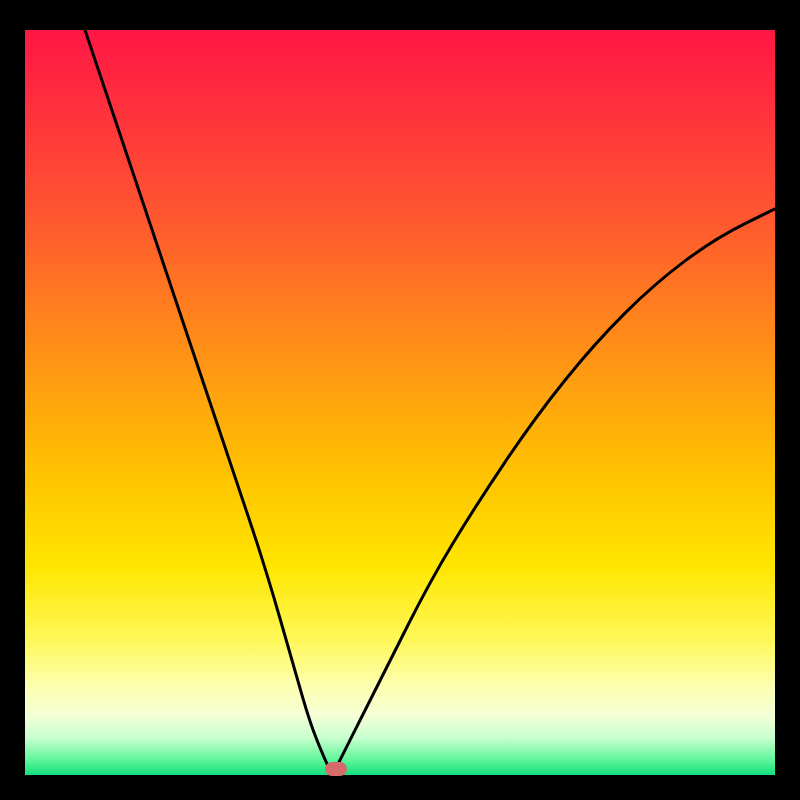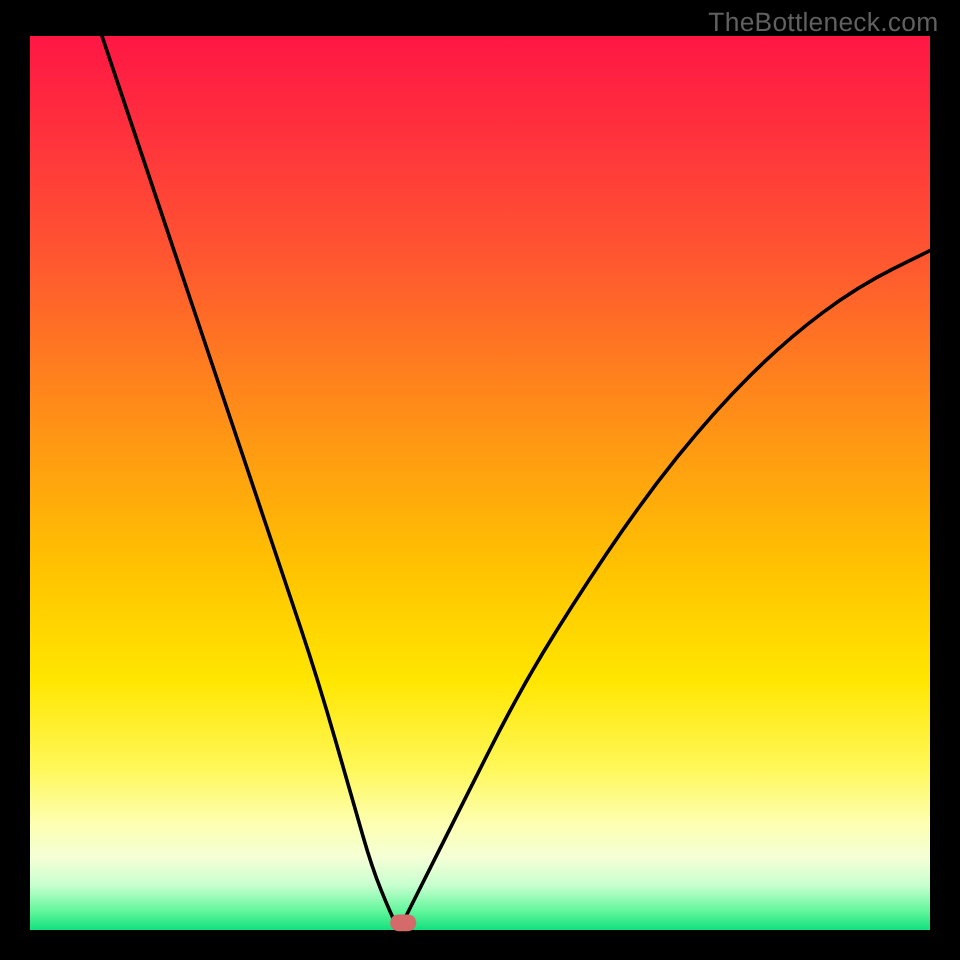--- a/index.html
+++ b/index.html
@@ -64,21 +64,20 @@
     border-radius: 7px;
     background: #d46a6a;
     transform: translate(-50%, -50%);
   }
 </style>
 </head>
 <body>
 
 <div class="frame">
 
-  <div class="watermark">TheBottleneck.com</div>
 
   <div class="plot-area">
 
     <svg class="curve-svg" viewBox="0 0 750 745" preserveAspectRatio="none">
       <path d="M 60.0 0.0 Q 60.0 0.0 75.0 44.7 Q 90.0 89.4 105.0 134.1 Q 120.0 178.8 135.0 223.5 Q 150.0 268.2 165.0 312.9 Q 180.0 357.6 195.0 402.3 Q 210.0 447.0 225.0 491.7 Q 240.0 536.4 255.0 588.5 Q 270.0 640.7 277.5 666.8 Q 285.0 692.9 292.5 711.5 Q 300.0 730.1 303.8 737.5 Q 307.5 745.0 311.3 737.5 Q 315.0 730.1 322.5 715.2 Q 330.0 700.3 345.0 670.5 Q 360.0 640.7 382.5 596.0 Q 405.0 551.3 427.5 514.0 Q 450.0 476.8 480.0 432.1 Q 510.0 387.4 540.0 350.2 Q 570.0 312.9 600.0 283.1 Q 630.0 253.3 660.0 230.9 Q 690.0 208.6 720.0 193.7 T 750.0 178.8" id="curvePath" fill="none" stroke="#000000" stroke-width="3" stroke-linecap="round"></path>
     </svg>
 
     <div class="marker" id="minMarker" style="left: 311.25px; top: 739px; background: rgb(212, 106, 106);"></div>
   </div>
 

